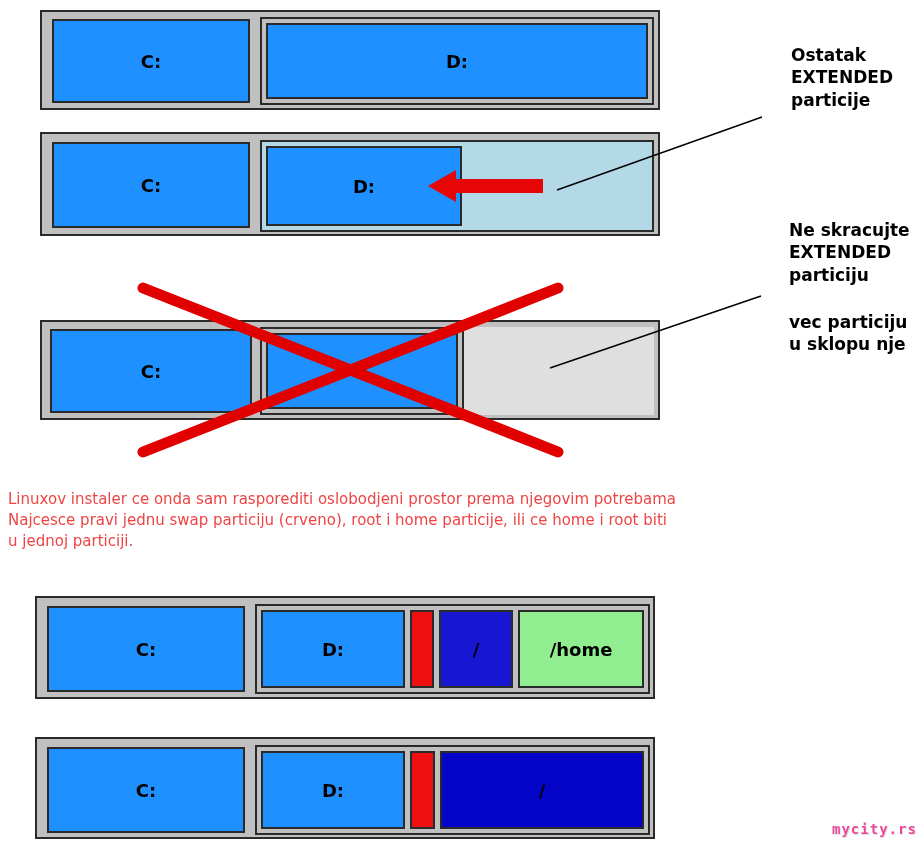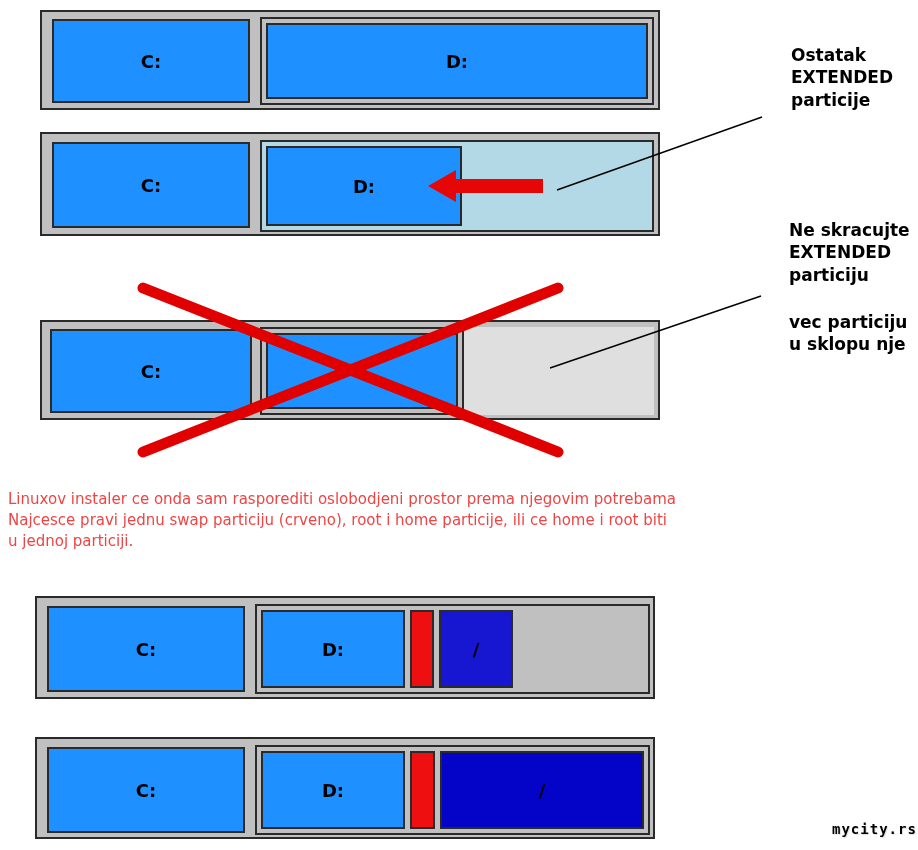--- a/index.html
+++ b/index.html
@@ -27,21 +27,21 @@
   .swap-red  { background: #ee1010; }
   .root-blue { background: #1717d2; }
   .root-deep { background: #0404c8; }
   .home-green{ background: #90ee90; }
 
   .ann { position: absolute; font-weight: bold; font-size: 17px; line-height: 1.32; white-space: pre-line; color: #000; }
   .para { position: absolute; left: 8px; top: 489px; font-size: 15px; line-height: 21px; color: #ef4444; white-space: pre-line; }
 
   .overlay { position: absolute; left: 0; top: 0; width: 918px; height: 850px; z-index: 5; pointer-events: none; }
 
-  .wm { position: absolute; left: 832px; top: 821px; font-family: "DejaVu Sans Mono", monospace; font-weight: bold; font-size: 14px; letter-spacing: 1px; color: #000000; text-shadow: 1px 1px 0 #e2e2e2; }
+  .wm { position: absolute; left: 832px; top: 821px; font-family: "DejaVu Sans Mono", monospace; font-weight: bold; font-size: 14px; letter-spacing: 1px; color: #ec4899; text-shadow: 1px 1px 0 #e2e2e2; }
 
   
   #bar1 { left: 40px; top: 10px;  width: 620px; height: 100px; }
   #c1   { left: 10px; top: 7px;   width: 198px; height: 84px; }
   #n1   { left: 218px; top: 5px;  width: 394px; height: 88px; }
 
   #bar2 { left: 40px; top: 132px; width: 620px; height: 104px; }
   #c2   { left: 10px; top: 8px;   width: 198px; height: 86px; }
   #n2   { left: 218px; top: 6px;  width: 394px; height: 92px; }
   #d2   { width: 196px; }
@@ -100,20 +100,21 @@
   <div class="para">Linuxov instaler ce onda sam rasporediti oslobodjeni prostor prema njegovim potrebama
 Najcesce pravi jednu swap particiju (crveno), root i home particije, ili ce home i root biti
 u jednoj particiji.</div>
 
   <div class="bar" id="bar4">
     <div class="pbox blue" id="c4">C:</div>
     <div class="nest flexnest" id="n4">
       <div class="fcell blue" id="d4">D:</div>
       <div class="fcell swap-red" id="s4"></div>
       <div class="fcell root-blue" id="r4">/</div>
+      <div class="fcell home-green" id="h4">/home</div>
     </div>
   </div>
 
   <div class="bar" id="bar5">
     <div class="pbox blue" id="c5">C:</div>
     <div class="nest flexnest" id="n5">
       <div class="fcell blue" id="d5">D:</div>
       <div class="fcell swap-red" id="s5"></div>
       <div class="fcell root-deep" id="r5">/</div>
     </div>

